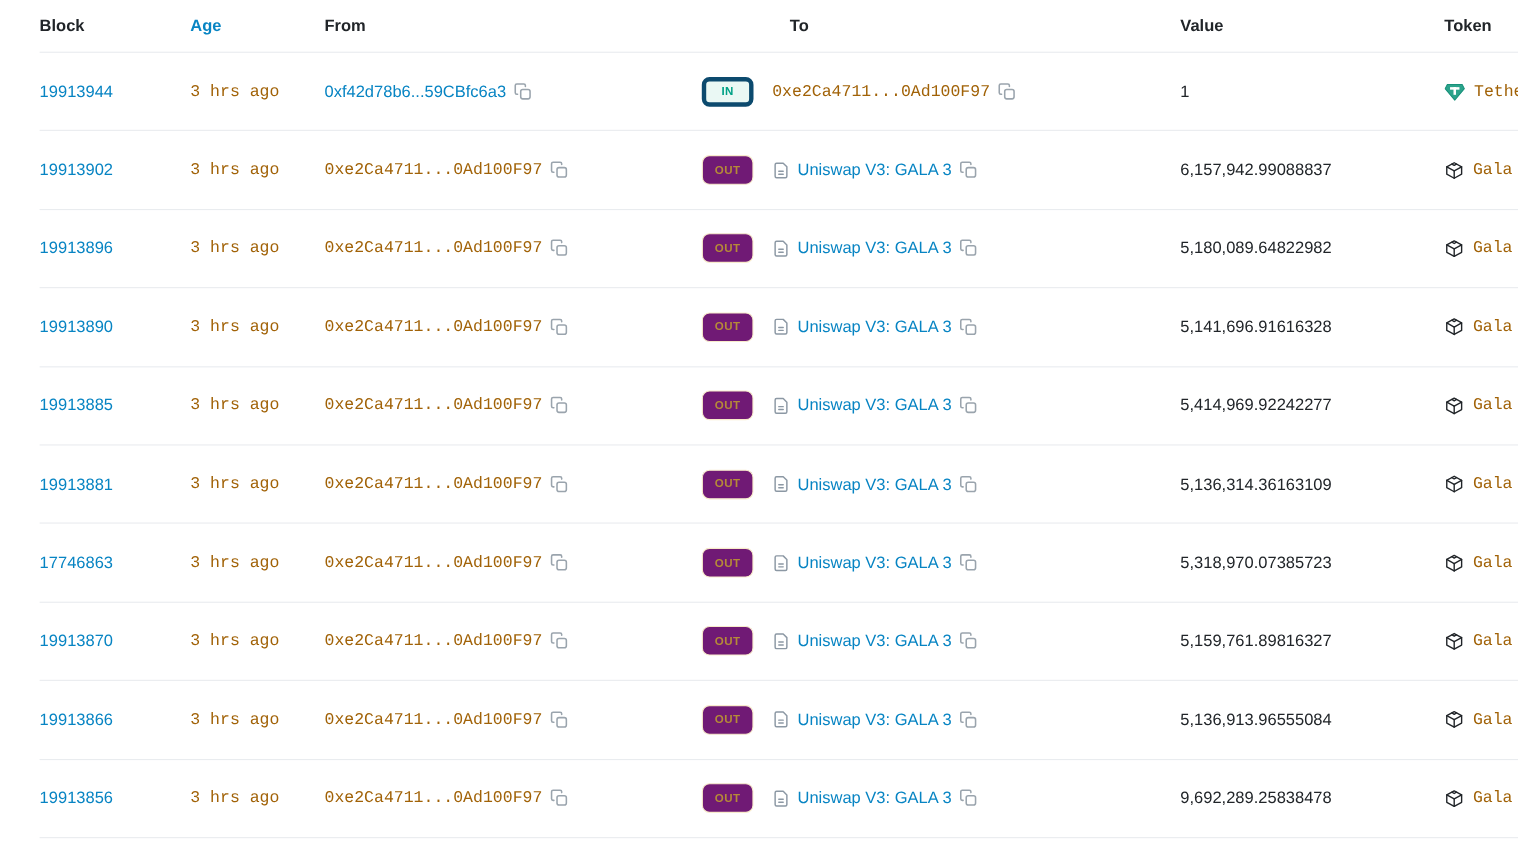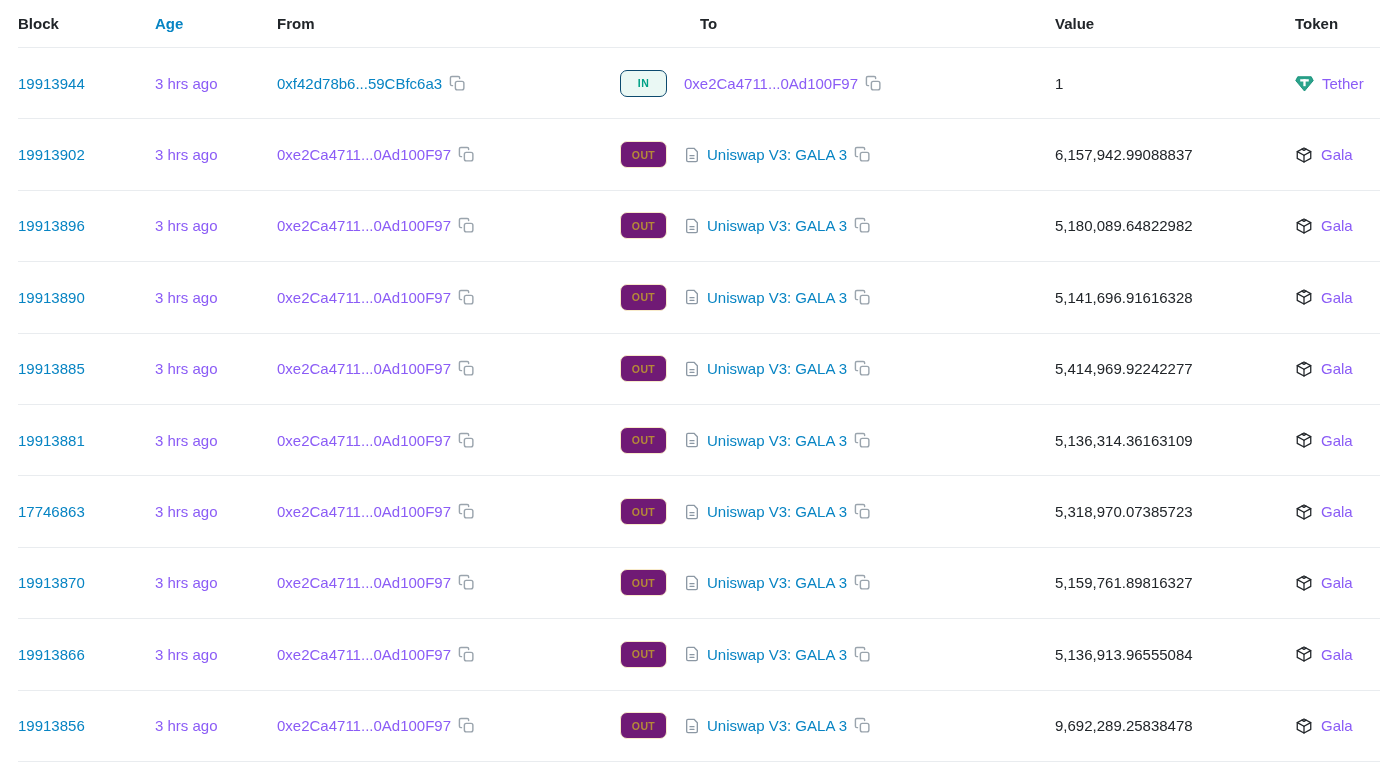--- a/index.html
+++ b/index.html
@@ -1,41 +1,41 @@
 <!DOCTYPE html>
 <html><head>
 <meta charset="utf-8">
 <style>
   * { margin:0; padding:0; box-sizing:border-box; }
   html,body { background:#fff; }
   body { font-family:"Liberation Sans","DejaVu Sans",sans-serif; color:#212529; }
   .viewport {
-    width:1380px; height:775px; overflow:hidden; background:#fff; position:relative;
+    width:1380px; height:775px; overflow:hidden; background:#fff; position:relative;padding-left:18px;
   }
   .tbl { width:1380px; padding-left:18px; }
   .row {
     display:grid;
     grid-template-columns:137px 122px 343px 64px 371px 240px 1fr;
     align-items:center;
     height:71.4px;
     border-bottom:1px solid #e9ecef;
     font-size:15px;
   }
   .row.header { height:48px; font-weight:bold; font-size:15px; }
   .cell { display:flex; align-items:center; gap:7px; white-space:nowrap; overflow:visible; }
   .hdr-to { padding-left:16px;text-align:right; }
   .link { color:#0784c3; text-decoration:none; cursor:pointer; }
-  .plain { color:#8b5cf6; }
+  .plain { color:#a16207;font-family:Liberation Mono, monospace; }
   .age-header { color:#0784c3; cursor:pointer; text-decoration:none; }
   .badge {
     display:inline-flex; align-items:center; justify-content:center;
     width:47px; height:27px; border-radius:7px;
     font-size:10.5px; font-weight:bold; letter-spacing:.4px;
   }
-  .badge-in  { color:#00a186; background:#eaf8f4; border:1px solid #0c4a6e; }
+  .badge-in  { color:#00a186; background:#eaf8f4; border:4px solid #0c4a6e; }
   .badge-out { color:#b58a38; background:#701a75; border:1px solid #f8ebcb; }
   .copy-btn {
     background:none; border:none; padding:0; cursor:pointer; display:inline-flex; align-items:center;
   }
   .icon { display:inline-flex; align-items:center; }
   .value-cell { color:#212529; }
   .token-cell { gap:8px; }
 </style>
 </head>
 <body>

